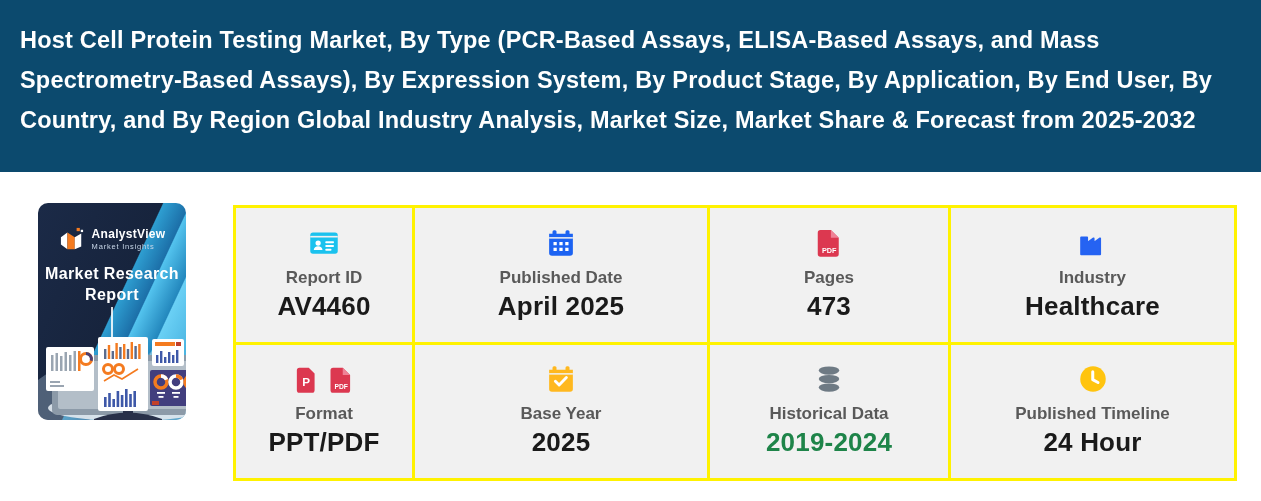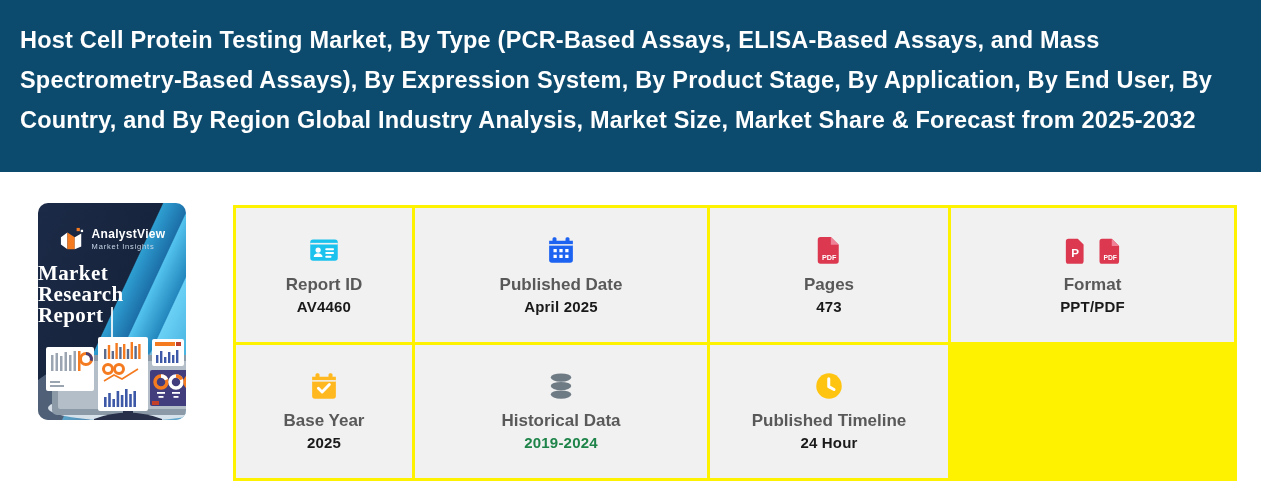--- a/index.html
+++ b/index.html
@@ -59,27 +59,26 @@
   }
   .brand-tagline {
     color: #c9d7e8;
     font-size: 7.5px;
     letter-spacing: 0.8px;
     margin-top: 1px;
   }
   .thumb-title {
     position: absolute;
     top: 60px; left: 0; right: 0;
-    text-align: left;
+    text-align: center;
     color: #ffffff;
-    font-size: 21px;
+    font-size: 16px;
     font-weight: 700;
     line-height: 21px;
     letter-spacing: 0.4px;
-    font-family: Liberation Serif, serif;
   }
   .thumb-line {
     position: absolute;
     top: 104px; left: 50%;
     width: 2px; height: 32px;
     margin-left: -1px;
     background: rgba(255,255,255,0.85);
   }
   .thumb-scene {
     position: absolute;
@@ -110,21 +109,21 @@
   .cell-icon { height: 30px; display: flex; gap: 6px; align-items: flex-end; }
   .cell-label {
     margin-top: 10px;
     color: #595959;
     font-size: 17px;
     font-weight: 700;
   }
   .cell-value {
     margin-top: 3px;
     color: #1a1a1a;
-    font-size: 15px;
+    font-size: 26px;
     font-weight: 700;
     letter-spacing: 0.2px;
   }
 </style>
 </head>
 <body>
 
 <div class="header">
   <div class="header-title">Host Cell Protein Testing Market, By Type (PCR-Based Assays, ELISA-Based Assays, and Mass Spectrometry-Based Assays), By Expression System, By Product Stage, By Application, By End User, By Country, and By Region Global Industry Analysis, Market Size, Market Share &amp; Forecast from 2025-2032</div>
 </div>
@@ -270,20 +269,29 @@
       <svg width="30" height="30" viewBox="0 0 24 24">
         <path d="M5.2 1.5h8.3l6.3 6.3v13a2.2 2.2 0 0 1-2.2 2.2H5.2A2.2 2.2 0 0 1 3 20.8V3.7a2.2 2.2 0 0 1 2.2-2.2z" fill="#dc3850"></path>
         <path d="M13.5 1.5l6.3 6.3h-6.3z" fill="#ef8296"></path>
         <text x="6.4" y="19.6" font-size="5.8" font-weight="bold" fill="#ffffff" font-family="Liberation Sans, sans-serif">PDF</text>
       </svg>
     </div>
     <div class="cell-label">Pages</div>
     <div class="cell-value" style="color: rgb(26, 26, 26);">473</div>
   </div>
 
+  <div class="cell">
+    <div class="cell-icon">
+      <svg width="30" height="30" viewBox="0 0 24 24">
+        <path d="M2.5 21 V7.5 h4.8 v4.6 l5.2-3.8 v3.8 l5.2-3.8 V21 Z" fill="#2563f2" stroke="#2563f2" stroke-width="1.5" stroke-linejoin="round"></path>
+      </svg>
+    </div>
+    <div class="cell-label">Industry</div>
+    <div class="cell-value" style="color: rgb(26, 26, 26);">Healthcare</div>
+  </div>
 
   <div class="cell">
     <div class="cell-icon">
       <svg width="28" height="28" viewBox="0 0 24 24">
         <path d="M5.5 1.5h8l5 5v14.3a2.2 2.2 0 0 1-2.2 2.2H5.5a2.2 2.2 0 0 1-2.2-2.2V3.7a2.2 2.2 0 0 1 2.2-2.2z" fill="#dc3850"></path>
         <text x="8" y="17" font-size="10" font-weight="bold" fill="#ffffff" font-family="Liberation Sans, sans-serif">P</text>
       </svg>
       <svg width="28" height="28" viewBox="0 0 24 24">
         <path d="M5.2 1.5h8.3l6.3 6.3v13a2.2 2.2 0 0 1-2.2 2.2H5.2A2.2 2.2 0 0 1 3 20.8V3.7a2.2 2.2 0 0 1 2.2-2.2z" fill="#dc3850"></path>
         <path d="M13.5 1.5l6.3 6.3h-6.3z" fill="#ef8296"></path>

